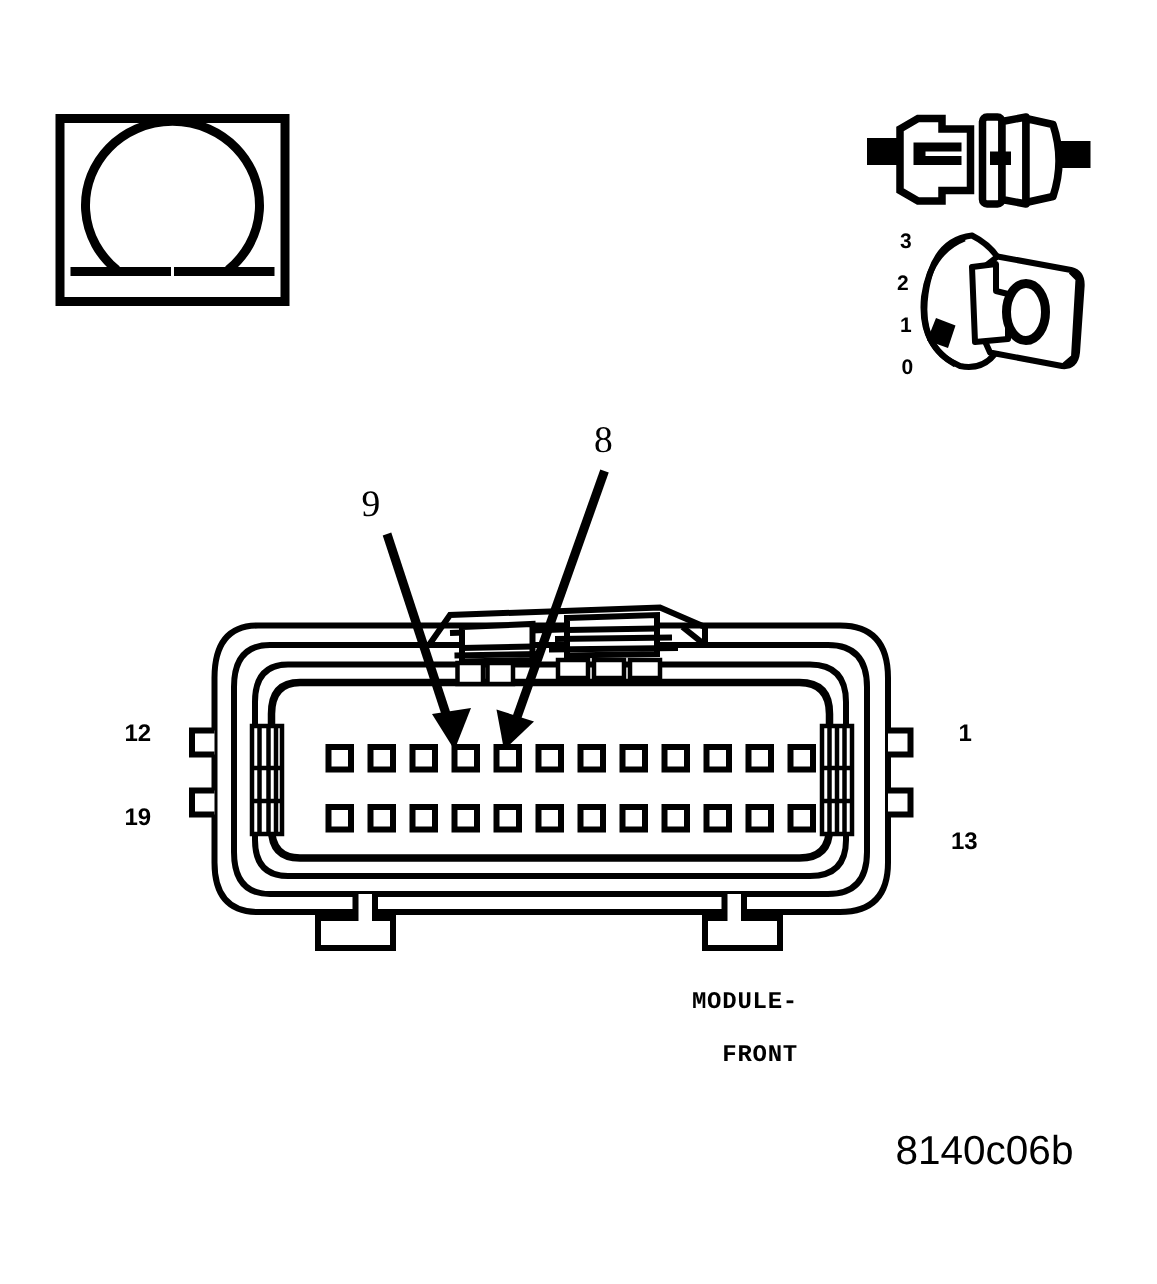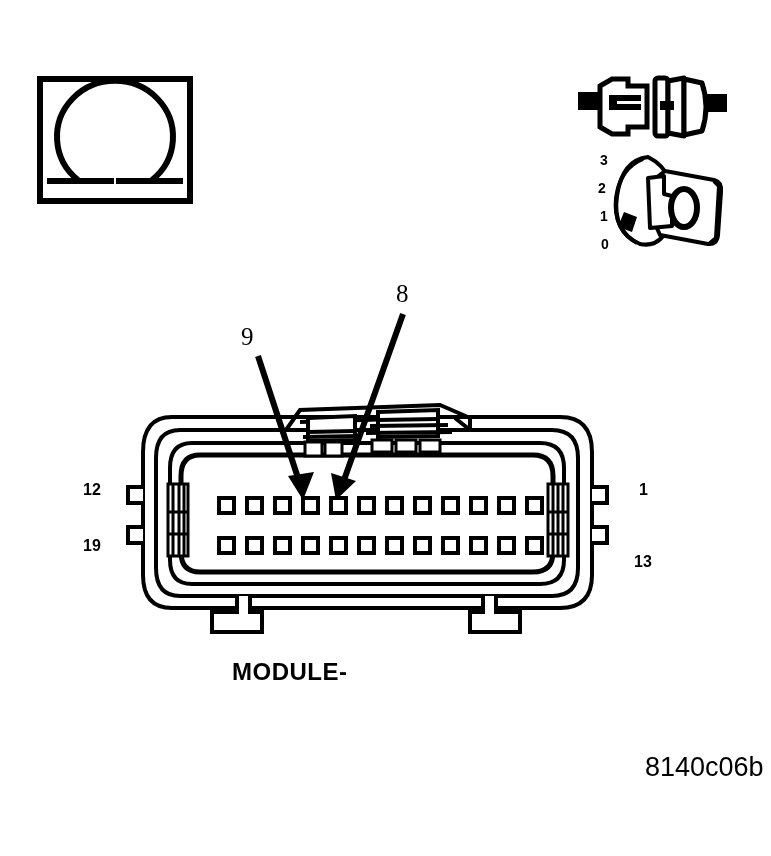--- a/index.html
+++ b/index.html
@@ -39,25 +39,25 @@
   .pin-label {
     font-family: "Liberation Sans", sans-serif;
     font-weight: bold;
     font-size: 16px;
   }
   .callout-num {
     font-family: "Liberation Serif", serif;
     font-size: 25px;
   }
   .caption-line {
-    font-family: Liberation Sans, sans-serif;
+    font-family: Liberation Mono, monospace;
     font-weight: bold;
-    font-size: 24px;
+    font-size: 16px;
     letter-spacing: 0.5px;
-    text-align: left;
+    text-align: right;
     width: 300px;
   }
   .fig-code {
     font-family: "Liberation Sans", sans-serif;
     font-size: 27px;
     letter-spacing: 0px;
   }
   .sw-num {
     font-family: "Liberation Sans", sans-serif;
     font-weight: bold;
@@ -262,16 +262,17 @@
 
   <div class="txt callout-num" style="left:241px; top:324px;">9</div>
   <div class="txt callout-num" style="left:396px; top:281px;">8</div>
 
   <div class="txt pin-label" style="left:83px; top:482px;">12</div>
   <div class="txt pin-label" style="left:83px; top:538px;">19</div>
   <div class="txt pin-label" style="left:639px; top:482px;">1</div>
   <div class="txt pin-label" style="left:634px; top:538px;margin-top:16px;">13</div>
 
   <div class="txt caption-line" style="left:232px; top:660px;">MODULE-</div>
-
-  <div class="txt fig-code" style="left:597px; top:754px;margin-left:48px;">8140c06b</div>
+  <div class="txt caption-line" style="left:232px; top:695px;">FRONT</div>
+
+  <div class="txt fig-code" style="left:597px; top:754px;">8140c06b</div>
 
 </div>
 
 </body></html>

